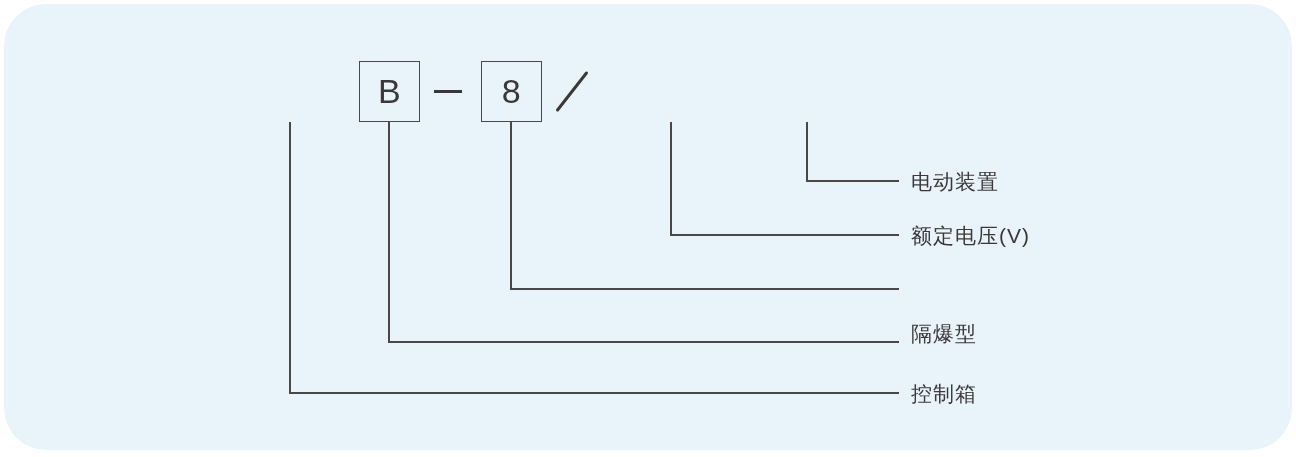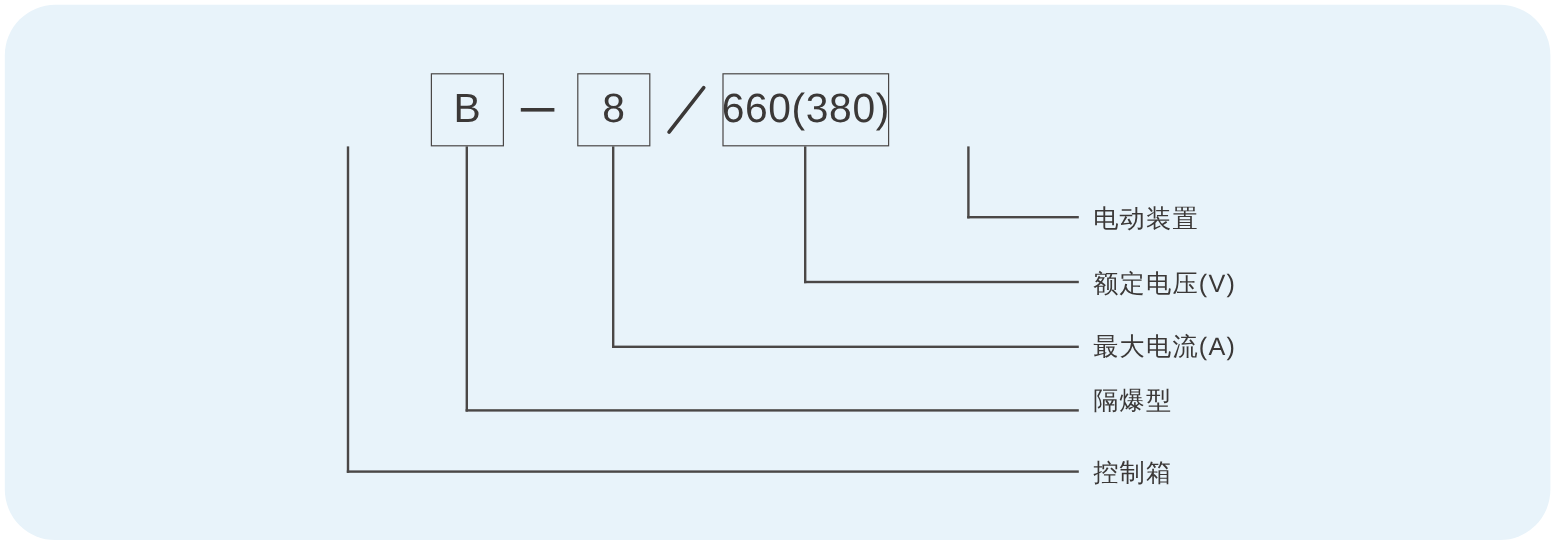--- a/index.html
+++ b/index.html
@@ -35,35 +35,33 @@
   .sr{position:absolute;width:1px;height:1px;overflow:hidden;clip:rect(0 0 0 0);white-space:nowrap;}
 </style>
 </head>
 <body>
 
 <div class="canvas">
   <div class="panel">
 
     <div class="code-box" style="left:355px;width:61px">B</div>
     <div class="code-box" style="left:477px;width:61px">8</div>
-    <div class="code-box" style="left:598px;width:139px">660(380)</div>
 
     <div class="sep-dash" title="—">
         <span class="sr">—</span>
       </div>
     <div class="sep-slash" title="/">
         <span class="sr">/</span>
       </div>
 
     <div class="connector" style="left:285px;top:118px;width:610px;height:272px"></div>
     <div class="connector" style="left:384px;top:118px;width:511px;height:221px"></div>
     <div class="connector" style="left:506px;top:118px;width:389px;height:168px"></div>
     <div class="connector" style="left:666px;top:118px;width:229px;height:114px"></div>
     <div class="connector" style="left:802px;top:118px;width:93px;height:60px"></div>
 
     <div class="meaning-label" style="top:232px">额定电压(V)</div>
     <div class="meaning-label" style="top:178px">电动装置</div>
-    <div class="meaning-label" style="top:285px">最大电流(A)</div>
     <div class="meaning-label" style="top:330px">隔爆型</div>
     <div class="meaning-label" style="top:390px">控制箱</div>
 
   </div>
 </div>
 
 </body></html>

